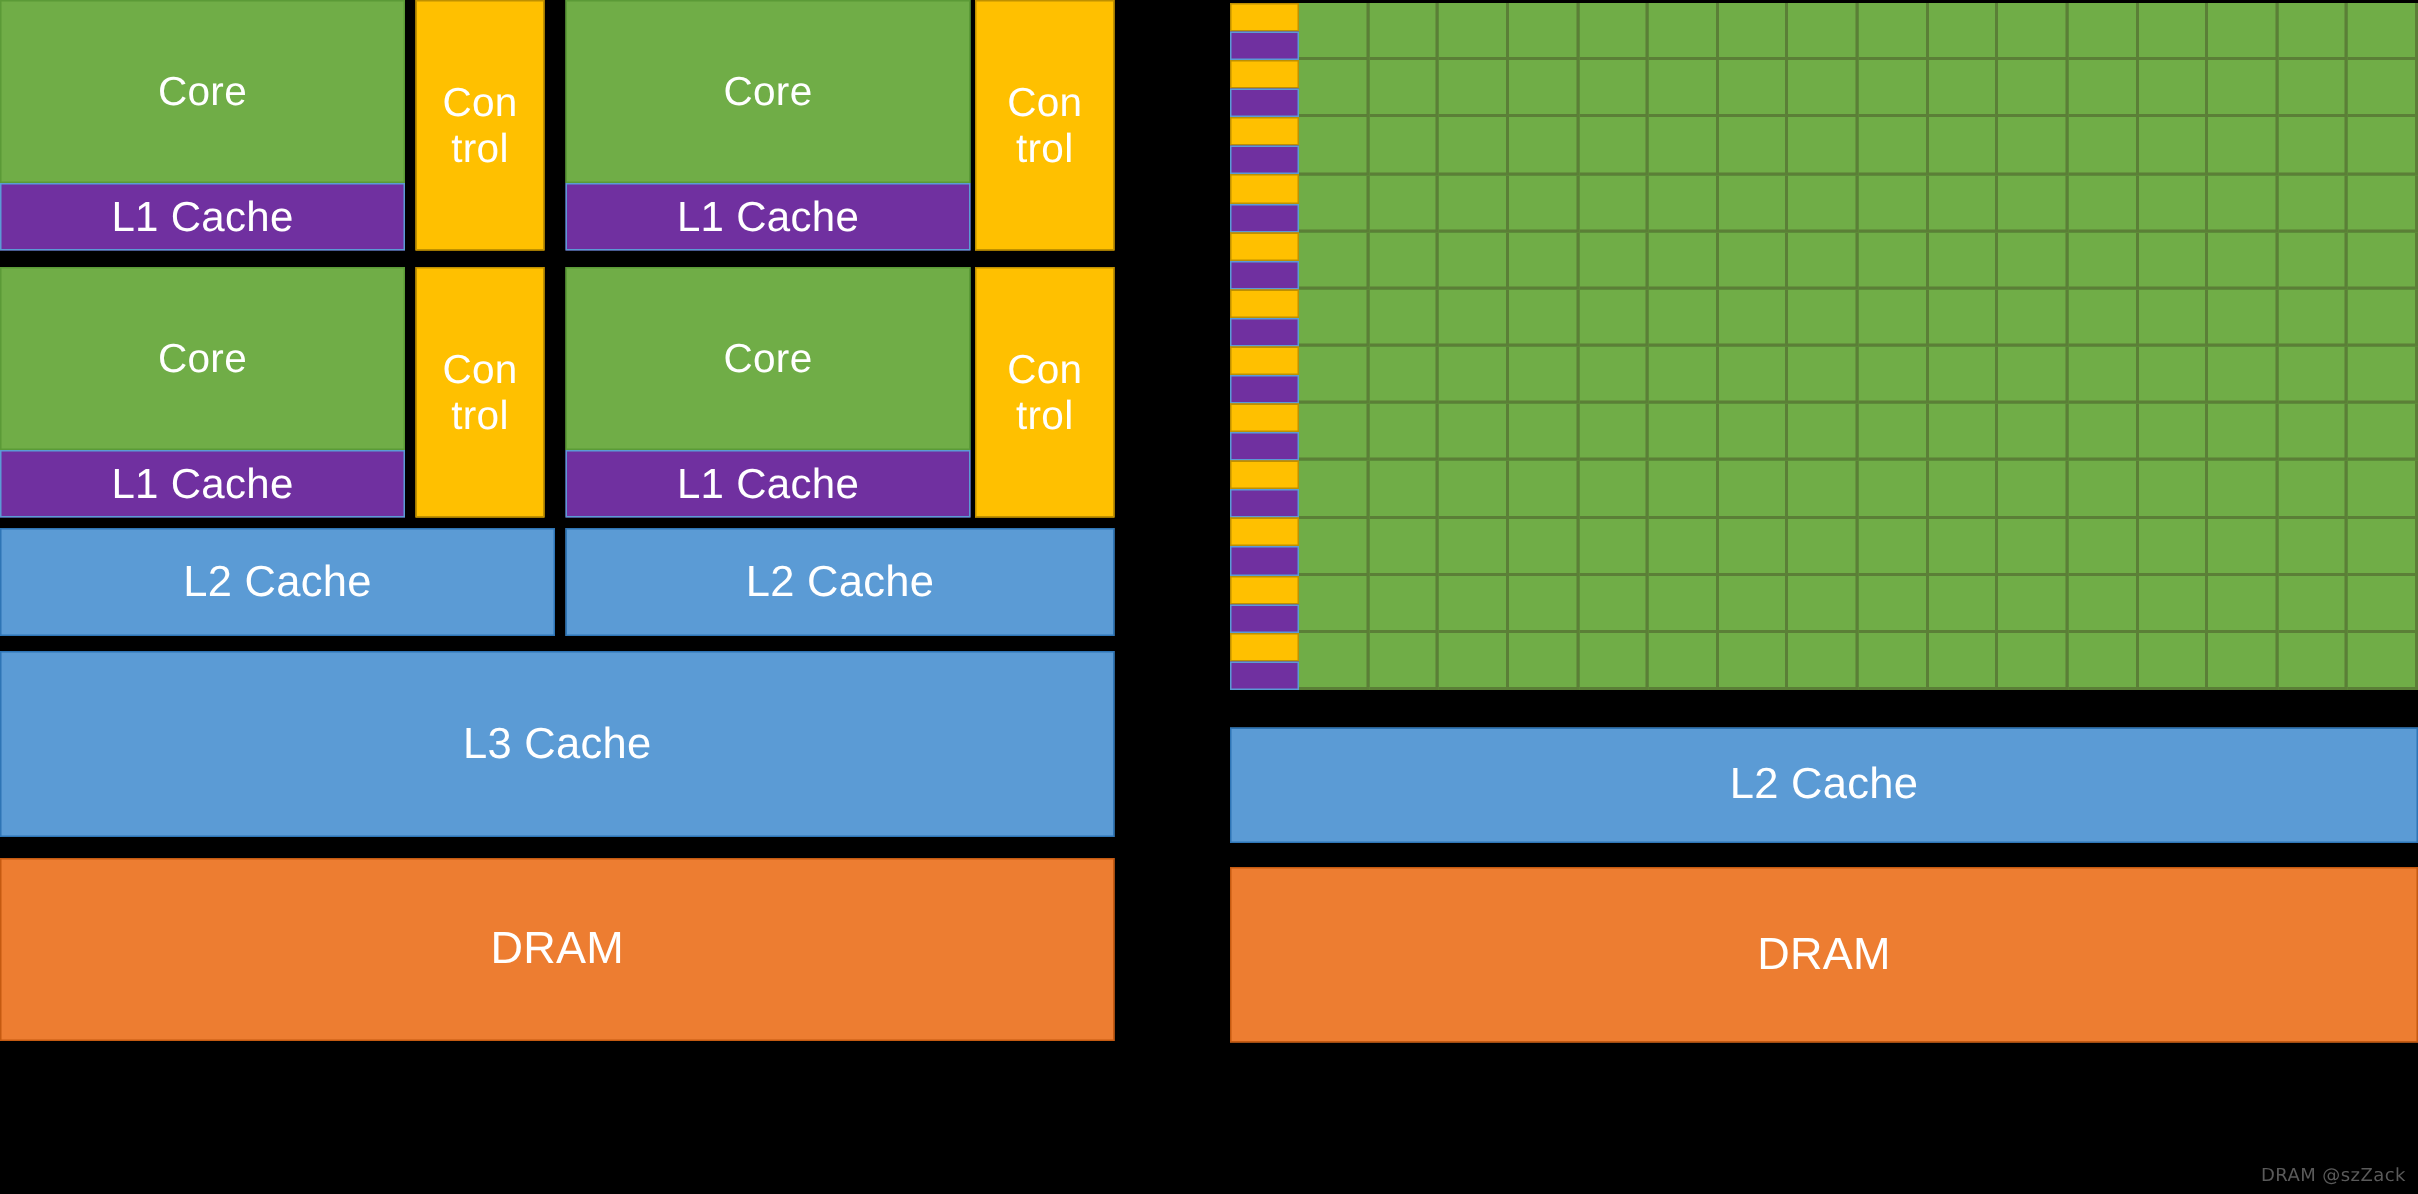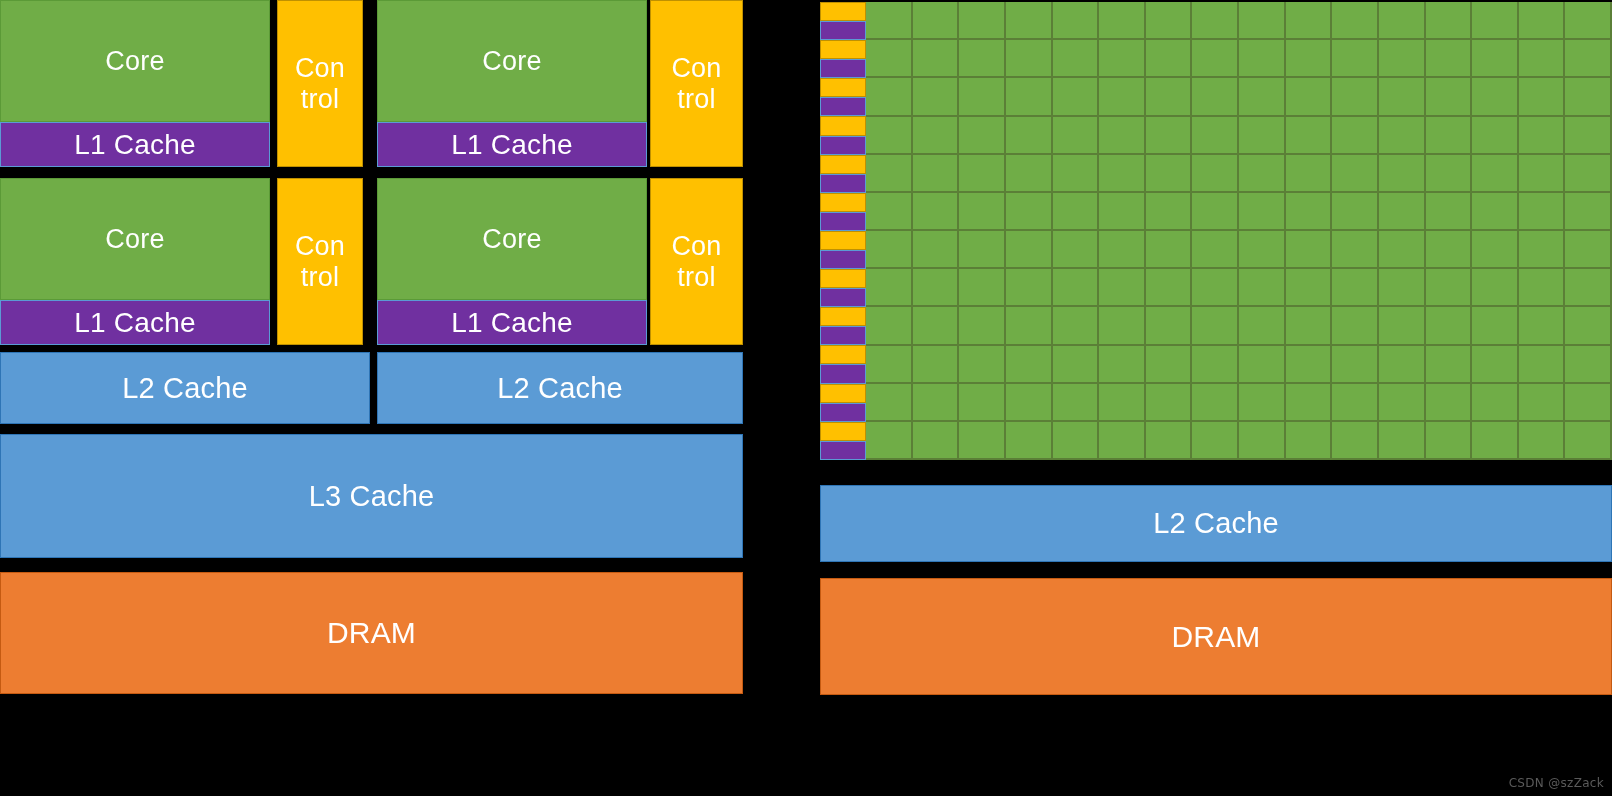--- a/index.html
+++ b/index.html
@@ -345,15 +345,15 @@
         <div class="gpu-cell" style="background: rgb(112, 173, 71);"></div>
         <div class="gpu-cell" style="background: rgb(112, 173, 71);"></div>
         <div class="gpu-cell" style="background: rgb(112, 173, 71);"></div>
       </div>
 
     <div class="blk blue lbl-gpu-l2" style="left:820px; top:485px; width:792px; height:77px;">L2 Cache</div>
 
     <div class="blk orange lbl-gpu-dram" style="left:820px; top:578px; width:792px; height:117px;">DRAM</div>
   </div>
 
-  <div id="watermark">CSDN @szZack</div>
+  <div id="watermark">DRAM @szZack</div>
 
 </div>
 
 </body></html>

